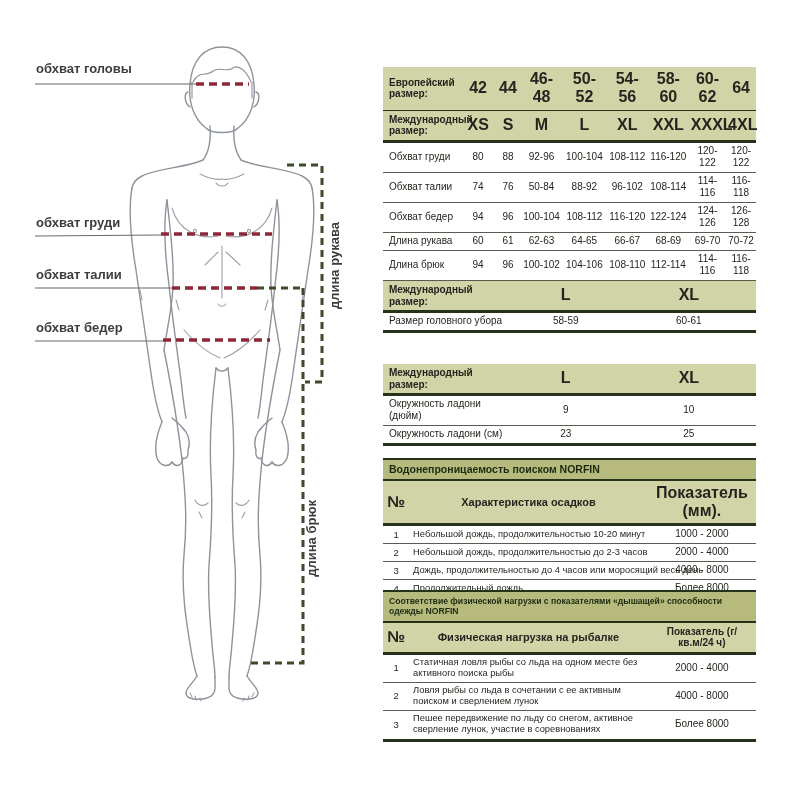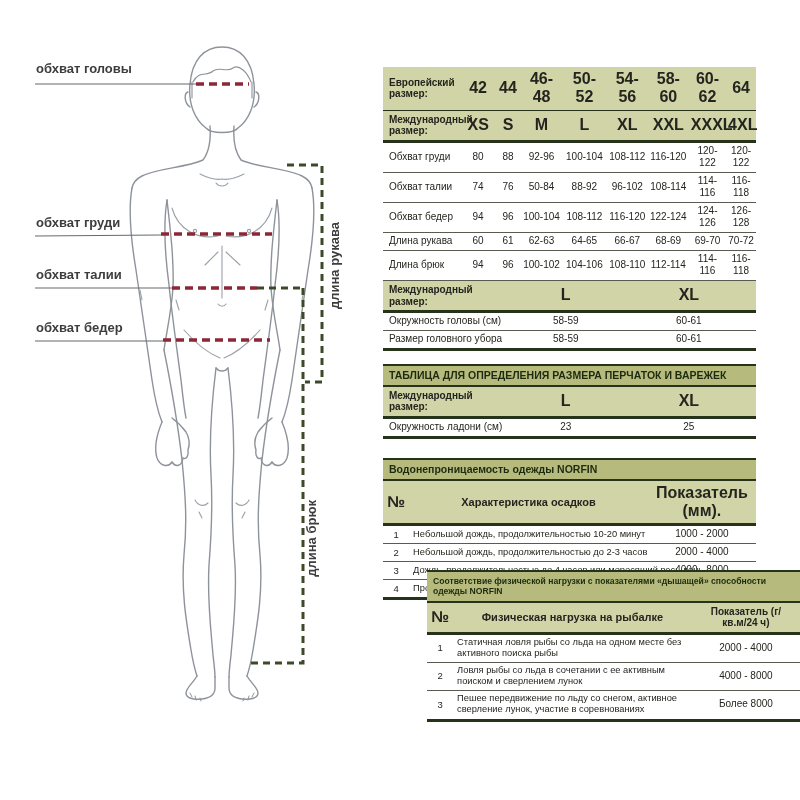--- a/index.html
+++ b/index.html
@@ -15,21 +15,21 @@
   .lbl-waist{left:36px;top:267px;}
   .lbl-hips{left:36px;top:320px;}
   .vlabel{position:absolute;writing-mode:vertical-rl;transform:rotate(180deg);
           font-weight:bold;font-size:13px;color:#3d3d3d;white-space:nowrap;}
   .lbl-sleeve{left:327px;top:222px;}
   .lbl-trousers{left:304px;top:500px;}
 
   
   .tables{position:absolute;left:383px;top:0;width:373px;height:800px;}
   .tbl{position:absolute;left:0;width:373px;}
-  .t1{top:67px;} .t2{top:281px;} .t3{top:364px;} .t4{top:458px;} .t5{top:570px;margin-left:44px;}
+  .t1{top:67px;} .t2{top:281px;} .t3{top:364px;} .t4{top:458px;} .t5{top:590px;}
   .tbl .title{background:#b6bb7d;border-top:2px solid #27321a;border-bottom:2px solid #27321a;
       color:#1d2a10;font-weight:bold;font-size:10.5px;padding:3px 6px;line-height:1.2;}
   .t5 .title{font-size:8.6px;padding:4px 6px;}
   table{width:100%;border-collapse:collapse;table-layout:fixed;color:#25251f;}
   thead tr{background:#d0d4a6;}
   thead tr{border-bottom:1px solid #27321a;}
   thead tr:last-child{border-bottom:3px solid #27321a;}
   th{font-weight:bold;text-align:center;padding:3px 2px;font-size:16px;vertical-align:middle;line-height:1.15;}
   th.rl{text-align:left;padding-left:6px;font-size:10px;}
   td{text-align:center;padding:2px 2px 3px;font-size:10px;vertical-align:middle;line-height:1.2;}
@@ -256,64 +256,63 @@
           </colgroup>
         <thead>
           <tr>
             <th class="rl">Международный размер:</th>
             <th>L</th>
             <th>XL</th>
           </tr>
         </thead>
         <tbody>
 
-            <tr>
-              <td class="rl">Окружность головы (см)</td>
-              <td>58-59</td>
-              <td>60-61</td>
-            </tr>
 
             <tr>
               <td class="rl">Размер головного убора</td>
               <td>58-59</td>
               <td>60-61</td>
             </tr>
           </tbody>
       </table>
     </section>
 
     <section class="tbl t3">
-      <div class="title">ТАБЛИЦА ДЛЯ ОПРЕДЕЛЕНИЯ РАЗМЕРА ПЕРЧАТОК И ВАРЕЖЕК</div>
       <table>
         <colgroup>
             <col style="width:34%">
             <col style="width:30%">
             <col style="width:36%">
           </colgroup>
         <thead>
           <tr>
             <th class="rl">Международный размер:</th>
             <th>L</th>
             <th>XL</th>
           </tr>
         </thead>
         <tbody>
 
+            <tr>
+              <td class="rl">Окружность ладони (дюйм)</td>
+              <td>9</td>
+              <td>10</td>
+            </tr>
 
             <tr>
               <td class="rl">Окружность ладони (см)</td>
               <td>23</td>
               <td>25</td>
             </tr>
           </tbody>
       </table>
     </section>
 
     <section class="tbl t4">
-      <div class="title">Водонепроницаемость одежды NORFIN</div>
+      <div class="title">Водонепроницаемость поиском NORFIN</div>
       <table>
         <colgroup>
             <col style="width:7%">
             <col style="width:64%">
             <col style="width:29%">
           </colgroup>
         <thead>
           <tr>
             <th>№</th>
             <th class="desc">Характеристика осадков</th>

